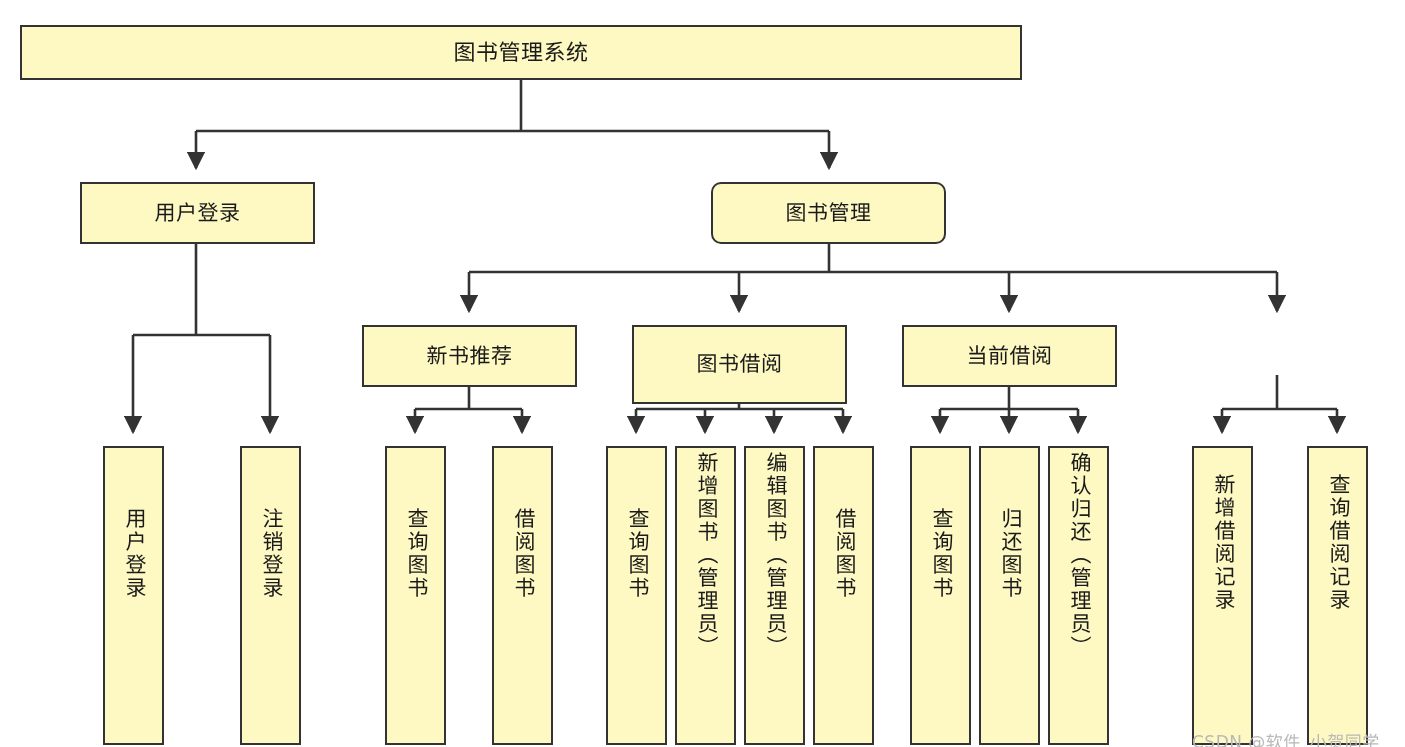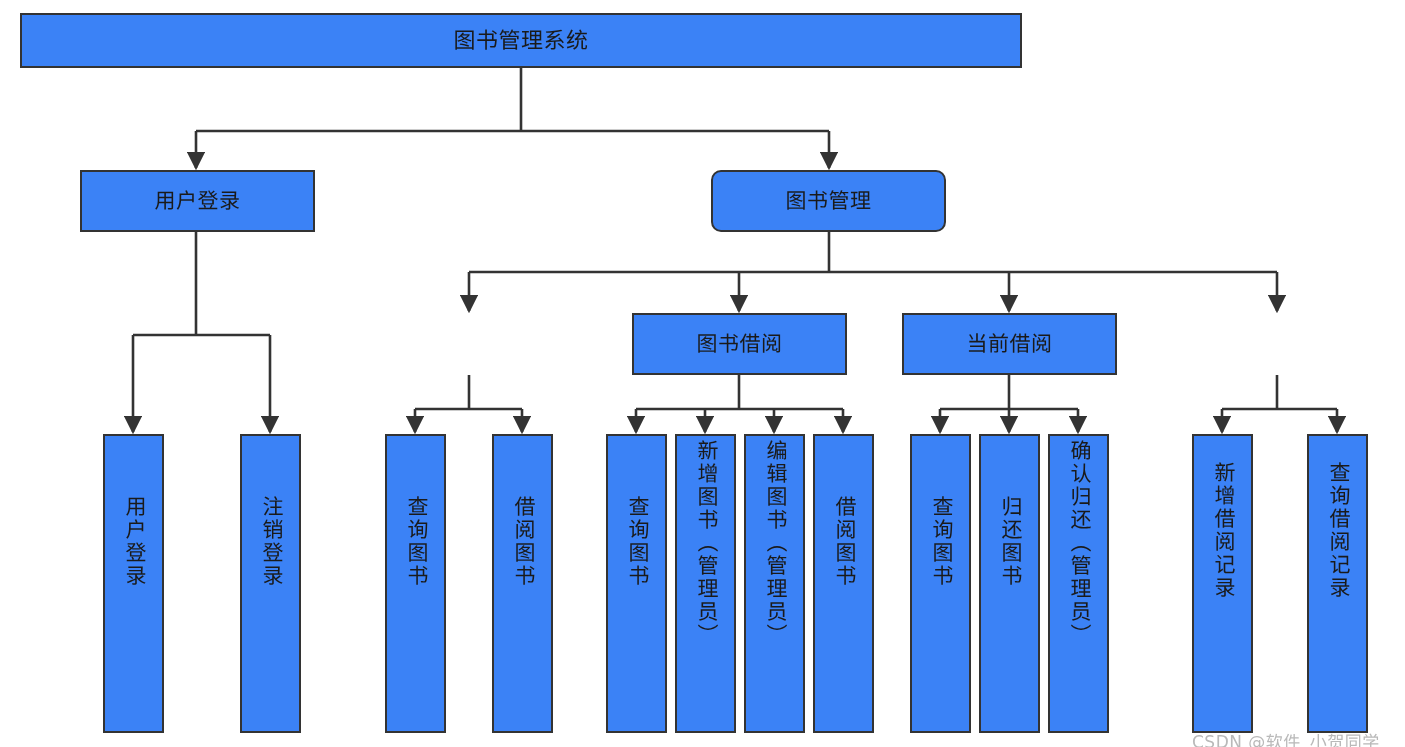--- a/index.html
+++ b/index.html
@@ -20,26 +20,27 @@
     position: absolute;
     left: 0;
     top: 0;
     width: 1405px;
     height: 747px;
     pointer-events: none;
   }
   .node {
     position: absolute;
     box-sizing: border-box;
-    background: #3b82f6;
+    background: #fef9c3;
     border: 2.5px solid #333333;
     display: flex;
     align-items: center;
     justify-content: center;
     color: #1a1a1a;
+    margin-top: 12px;
   }
   .node.level-root  { border-width: 2.5px; }
   .node.level-1     { border-width: 2.5px; }
   .node.level-2     { border-width: 2.5px; }
   .node.level-leaf  { border-width: 2.5px; }
 
   .node-label {
     font-size: 21px;
     line-height: 1.15;
     letter-spacing: 0.5px;
@@ -137,22 +138,25 @@
   </div>
 
   <div class="node level-1" style="left:80px; top:170px; width:235px; height:62px;">
     <span class="node-label">用户登录</span>
   </div>
 
   <div class="node level-1" style="left:711px; top:170px; width:235px; height:62px;border-radius:10px;">
     <span class="node-label">图书管理</span>
   </div>
 
-
-  <div class="node level-2" style="left:632px; top:313px; width:215px; height:62px;">
+  <div class="node level-2" style="left:362px; top:313px; width:215px; height:62px;">
+    <span class="node-label">新书推荐</span>
+  </div>
+
+  <div class="node level-2" style="left:632px; top:313px; width:215px; height:79px;">
     <span class="node-label">图书借阅</span>
   </div>
 
   <div class="node level-2" style="left:902px; top:313px; width:215px; height:62px;">
     <span class="node-label">当前借阅</span>
   </div>
 
 
   <div class="node level-leaf" style="left:103px; top:434px; width:61px; height:299px; padding-top:60px;">
     <span class="node-label vertical">用户登录</span>

